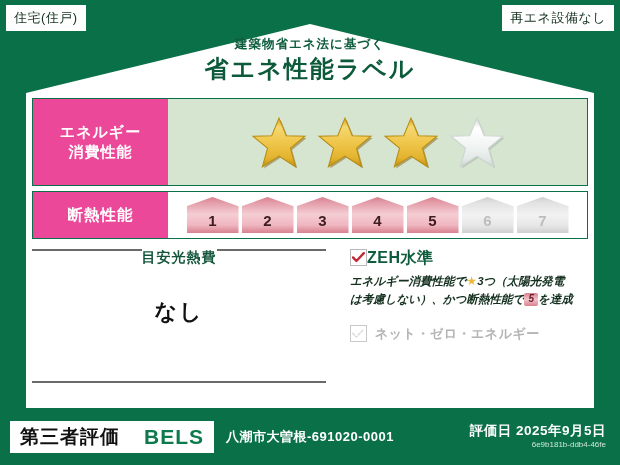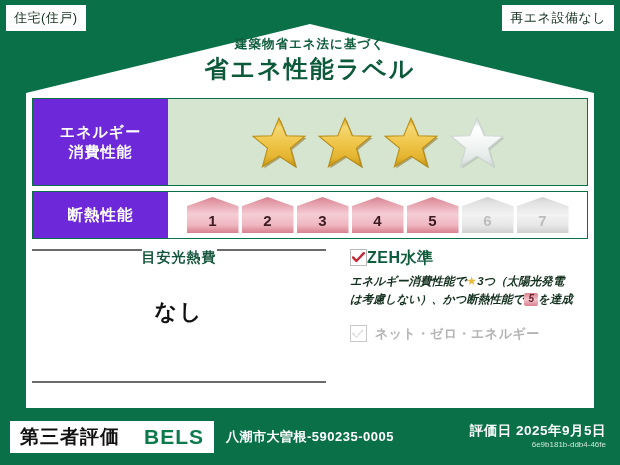--- a/index.html
+++ b/index.html
@@ -88,21 +88,21 @@
   .perf-row {
     display: flex;
     align-items: stretch;
     border: 1px solid #0a7048;
     background: #ffffff;
     box-sizing: border-box;
   }
   .perf-row + .perf-row { margin-top: 5px; }
 
   .perf-label {
-    background: #6d28d9;
+    background: #ec4899;
     color: #ffffff;
     font-weight: bold;
     display: flex;
     flex-direction: column;
     align-items: center;
     justify-content: center;
     width: 135px;
     flex: 0 0 135px;
     font-size: 15px;
     letter-spacing: 1px;
@@ -487,20 +487,20 @@
 
       </div>
     </div>
   </div>
 
   <div class="bottom-bar">
     <div class="bels-box">
       <span class="bels-jp">第三者評価</span>
       <span class="bels-en">BELS</span>
     </div>
-    <div class="bar-address">八潮市大曽根-590235-0005</div>
+    <div class="bar-address">八潮市大曽根-691020-0001</div>
     <div class="bar-right">
       <div class="eval-date">評価日 2025年9月5日</div>
       <div class="eval-id">6e9b181b-ddb4-46fe</div>
     </div>
   </div>
 
 </div>
 
 </body></html>

